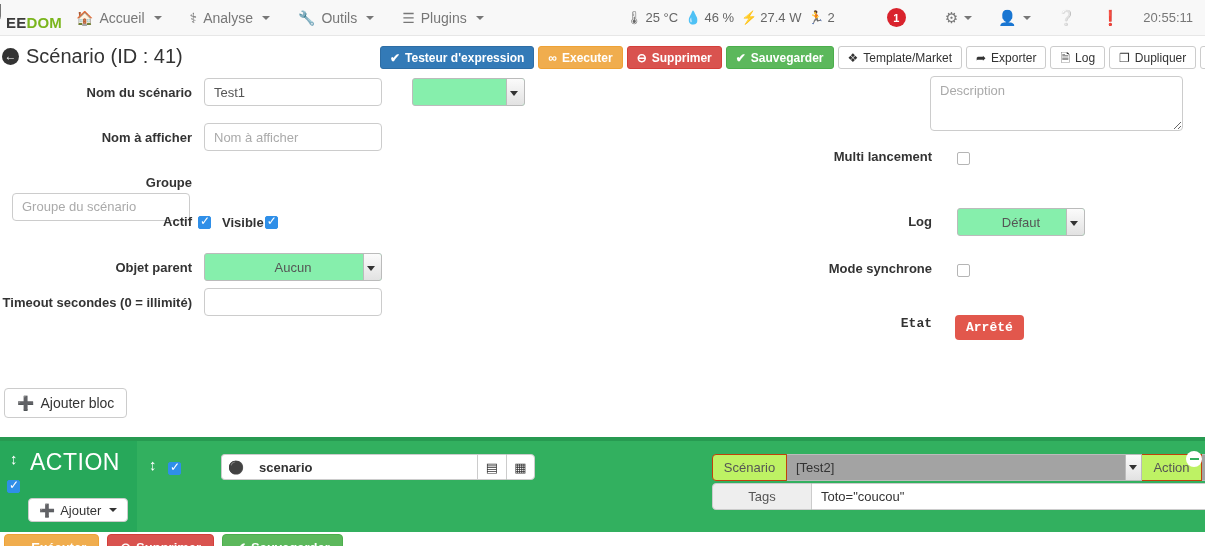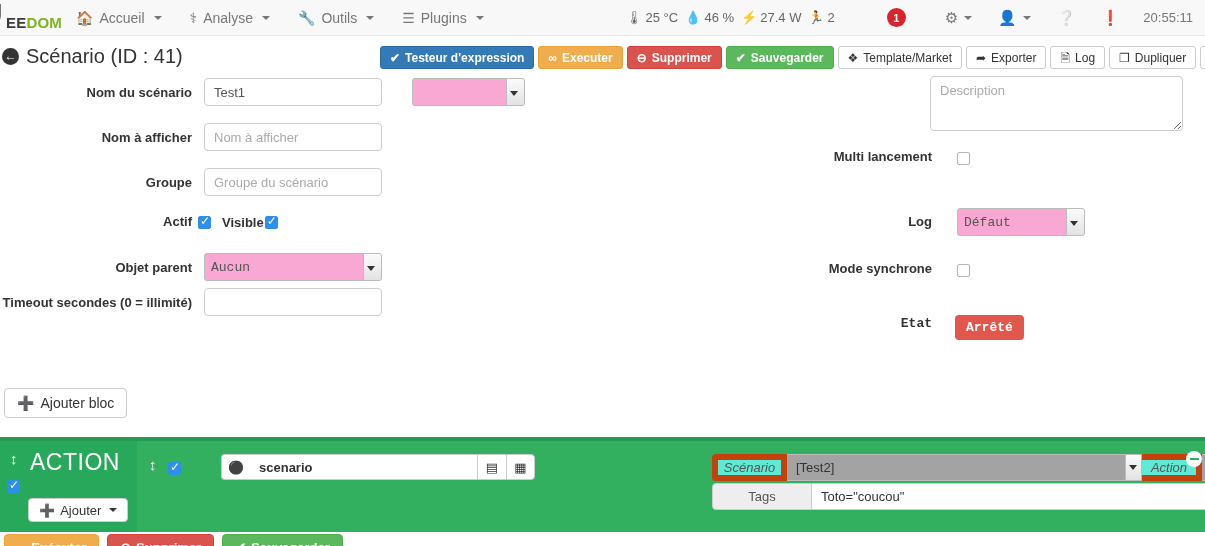--- a/index.html
+++ b/index.html
@@ -95,25 +95,26 @@
     padding-top:6px; line-height:1.45;
   }
   .fctrl { margin-left:12px; }
   .inp {
     height:28px; border:1px solid #ccc; border-radius:4px; background:#fff;
     padding:3px 9px; font-size:13px; color:#555; font-family:"Liberation Sans", sans-serif;
     width:178px;
   }
   .inp::placeholder { color:#aaa; }
   .sel {
-    height:28px; border:1px solid #bbb; border-radius:3px; background:#f9a8d4;
+    height:28px; border:1px solid #bbb; border-radius:3px; background:#86efac;
     padding:3px 6px; font-size:13px; color:#555;
     -webkit-appearance:none; appearance:none;
-    font-family:Liberation Mono, monospace;
+    font-family:Liberation Sans, sans-serif;
     position:relative;
+    text-align:center;
   }
   .selwrap { position:relative; display:inline-block; }
   .selwrap::after {
     content:""; position:absolute; right:1px; top:1px; bottom:1px; width:17px;
     background:linear-gradient(#fbfbfb,#e2e2e2); border-left:1px solid #bbb;
     border-radius:0 2px 2px 0; pointer-events:none;
   }
   .selwrap::before {
     content:""; position:absolute; right:7px; top:13px; z-index:2;
     width:0;height:0;border-left:4px solid transparent;border-right:4px solid transparent;
@@ -185,22 +186,22 @@
   .igrp-addon.last { border-radius:0 4px 4px 0; border-left:1px solid #ccc; }
   .igrp input.ic {
     border:1px solid #ccc; border-left:none; border-right:none;
     height:26px; padding:2px 9px; font-size:13px; color:#333; font-weight:bold;
     font-family:"Liberation Sans", sans-serif; outline:none;
   }
 
   .opt-panel { position:absolute; left:575px; top:13px; width:600px; }
   .opt-row { display:flex; align-items:stretch; height:27px; }
   .opt-lbl {
-    background:#5eead4; border:6px solid #c2410c; display:flex;align-items:center;justify-content:center;
-    font-size:13px; color:#555; padding:0 10px; border-radius:4px 0 0 4px;font-style:italic;
+    background:#bef264; border:1px solid #c2410c; display:flex;align-items:center;justify-content:center;
+    font-size:13px; color:#555; padding:0 10px; border-radius:4px 0 0 4px;
   }
   .opt-sel {
     border:1px solid #bbb; border-left:none; background:#a3a3a3;
     font-size:13px; color:#333; padding:2px 22px 2px 9px; outline:none;
     -webkit-appearance:none; appearance:none;
     font-family:"Liberation Sans", sans-serif;
   }
   .selwrap2 { position:relative; display:flex; }
   .selwrap2::after {
     content:""; position:absolute; right:1px; top:1px; bottom:1px; width:15px;
@@ -373,21 +374,21 @@
     </div>
   </div>
 
   <div class="fgroup" style="left:0px; top:53px; width:382px;">
     <div class="flabel" style="width:192px;">Nom à afficher</div>
     <div class="fctrl">
       <input class="inp" placeholder="Nom à afficher" style="">
     </div>
   </div>
 
-  <div class="fgroup" style="left:0px; top:98px; width:382px;">
+  <div class="fgroup" style="left:0px; top:98px; width:382px;flex-direction:column;">
     <div class="flabel" style="width:192px;">Groupe</div>
     <div class="fctrl">
       <input class="inp" placeholder="Groupe du scénario" style="">
     </div>
   </div>
 
   <div class="fgroup" style="left:0px; top:143px; width:382px; align-items:center;">
     <div class="flabel" style="width:192px; padding-top:0; text-align:right;">Actif</div>
     <div class="fctrl" style="margin-left:6px; display:flex; align-items:center; gap:1px;">
       <input type="checkbox" class="chk" checked="" style="">

